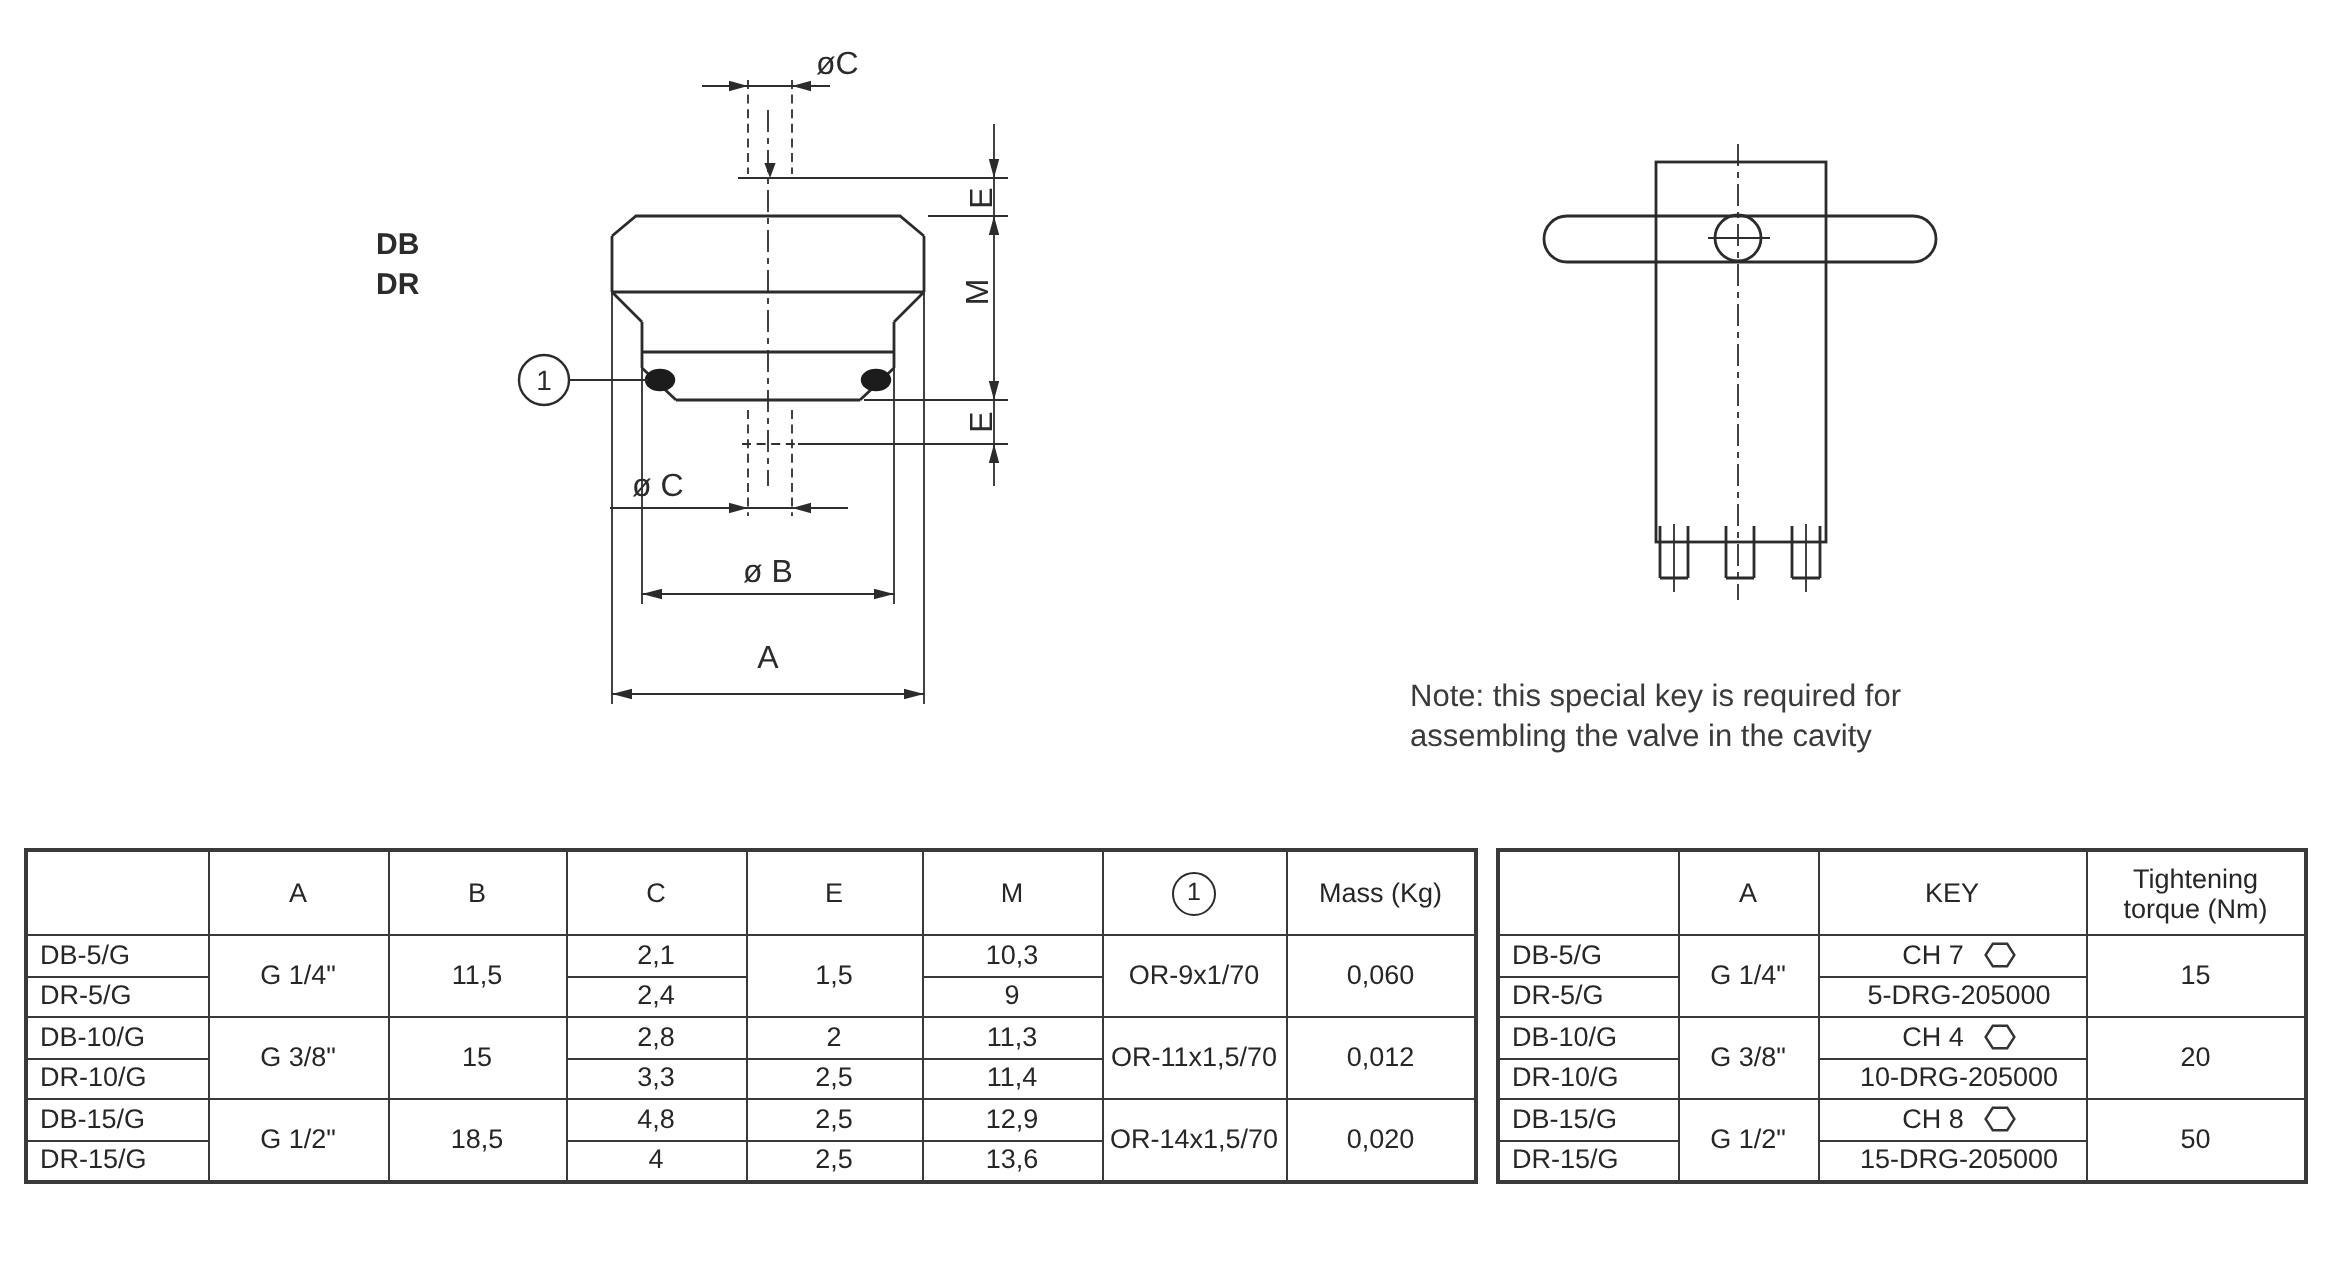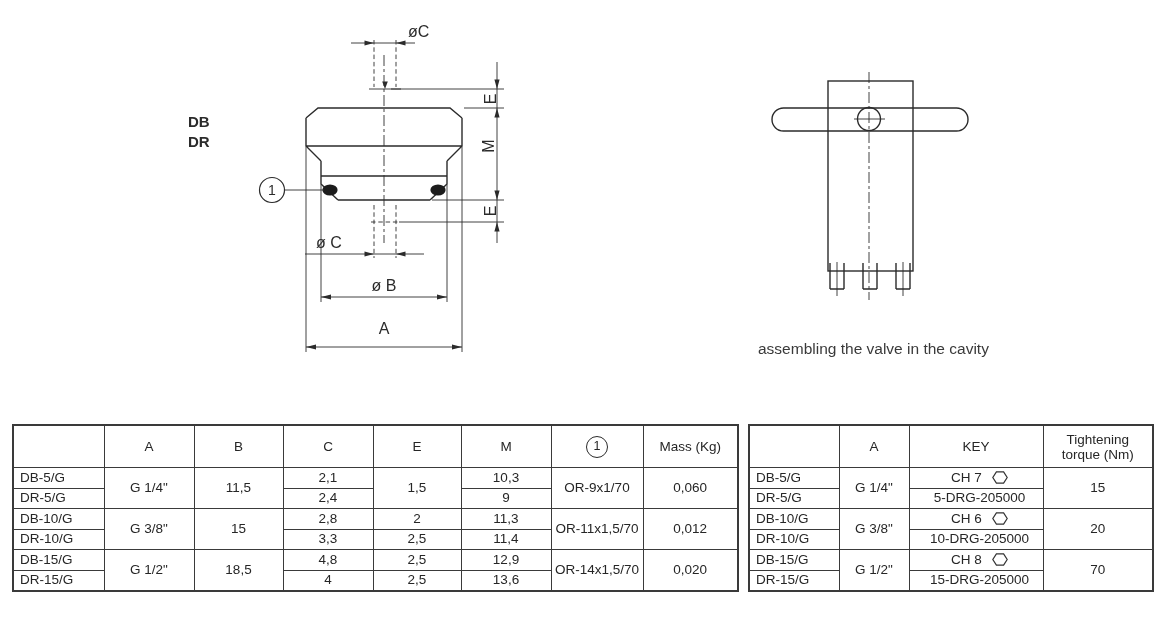--- a/index.html
+++ b/index.html
@@ -37,21 +37,21 @@
   .hex-icon{vertical-align:-2px;margin-left:10px;}
   .hex-icon polygon{fill:none;stroke:#333;stroke-width:1.5;}
 
   .pn-label{
     position:absolute;left:756px;top:312px;width:228px;text-align:center;
     font-size:15.5px;font-weight:bold;color:#222;
   }
   .note-block{
     position:absolute;left:705px;top:339px;font-size:15.5px;color:#3a3a3a;line-height:19.5px;white-space:nowrap;
   }
-  .note-line2{margin-left:53px;}
+  .note-line2{}
 </style>
 </head>
 <body>
 
 <div id="canvas">
 
   <svg width="1167" height="632" viewBox="0 0 1167 632">
 
     <g>
 
@@ -121,20 +121,21 @@
 
       <path class="ol" d="M830,263 V289 M844,263 V289 M830,289 H844
            M863,263 V289 M877,263 V289 M863,289 H877
            M896,263 V289 M910,263 V289 M896,289 H910"></path>
       <path class="tl" d="M837,262 V296 M903,262 V296"></path>
     </g>
   </svg>
 
   
   <div class="note-block">
+    <div>Note: this special key is required for</div>
     <div class="note-line2">assembling the valve in the cavity</div>
   </div>
 
   
   <table class="spec-table" style="left:12px;top:424px;width:725px;">
     <colgroup>
       <col style="width:91px">
         <col style="width:90px">
         <col style="width:89px">
         <col style="width:90px">
@@ -231,36 +232,36 @@
             </svg></td>
         <td rowspan="2">15</td>
       </tr>
       <tr>
         <td class="model-cell">DR-5/G</td>
         <td class="key-cell">5-DRG-205000</td>
       </tr>
       <tr class="group-start">
         <td class="model-cell">DB-10/G</td>
         <td rowspan="2">G 3/8"</td>
-        <td class="key-cell"><span>CH 6</span><svg class="hex-icon" width="16" height="13" viewBox="0 0 20 16">
+        <td class="key-cell"><span>CH 4</span><svg class="hex-icon" width="16" height="13" viewBox="0 0 20 16">
               <polygon points="5.5,1 14.5,1 19,8 14.5,15 5.5,15 1,8"></polygon>
             </svg></td>
         <td rowspan="2">20</td>
       </tr>
       <tr>
         <td class="model-cell">DR-10/G</td>
         <td class="key-cell">10-DRG-205000</td>
       </tr>
       <tr class="group-start">
         <td class="model-cell">DB-15/G</td>
         <td rowspan="2">G 1/2"</td>
         <td class="key-cell"><span>CH 8</span><svg class="hex-icon" width="16" height="13" viewBox="0 0 20 16">
               <polygon points="5.5,1 14.5,1 19,8 14.5,15 5.5,15 1,8"></polygon>
             </svg></td>
-        <td rowspan="2">70</td>
+        <td rowspan="2">50</td>
       </tr>
       <tr>
         <td class="model-cell">DR-15/G</td>
         <td class="key-cell">15-DRG-205000</td>
       </tr>
     </tbody>
   </table>
 
 </div>
 

